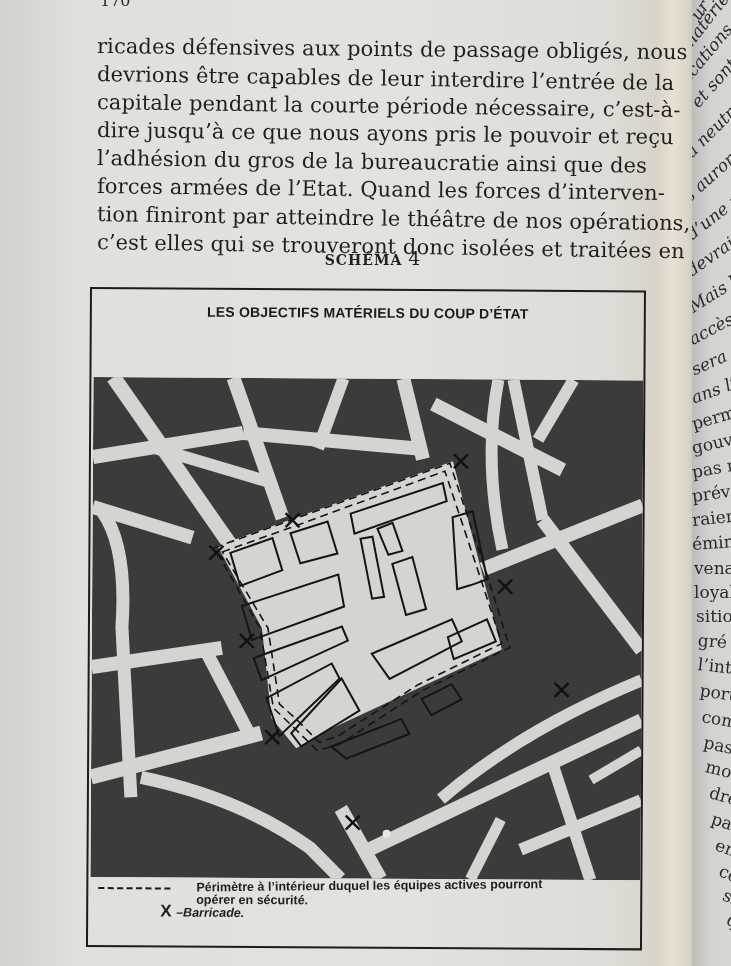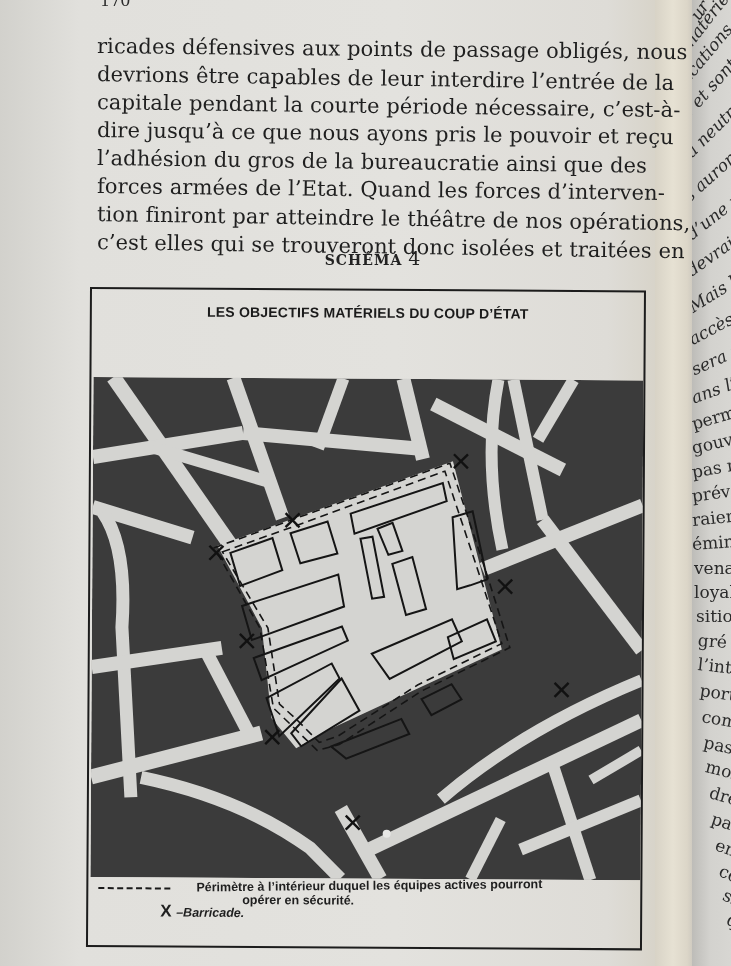--- a/index.html
+++ b/index.html
@@ -227,17 +227,17 @@
           <line x1="255" y1="437" x2="269" y2="451"></line>
           <line x1="269" y1="437" x2="255" y2="451"></line>
         </g>
     </g>
     <circle cx="296" cy="455" r="4" fill="#e8e8e6"></circle>
   </svg>
 
   <div class="legend">
     <div class="legend-dash"></div>
     <div class="legend-row" style="left:108px;top:-2px;transform:rotate(-0.9deg);">Périmètre à l’intérieur duquel les équipes actives pourront</div>
-    <div class="legend-row" style="left:108px;top:13px;margin-left:46px;">opérer en sécurité.</div>
+    <div class="legend-row" style="left:108px;top:13px;">opérer en sécurité.</div>
     <div class="legend-x">X</div>
     <div class="legend-row" style="left:88px;top:26px;font-style:italic;">–Barricade.</div>
   </div>
 </div>
 
 </body></html>

